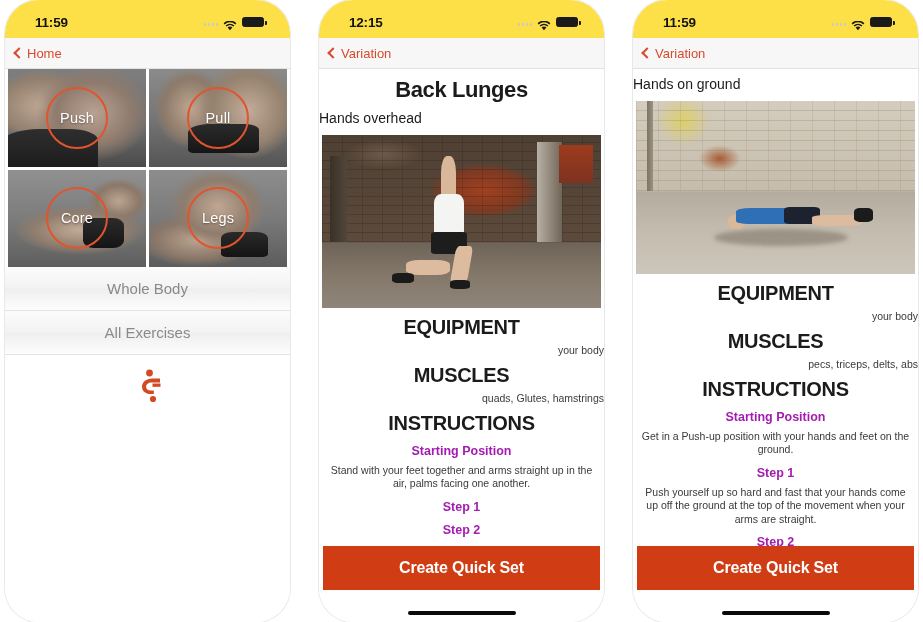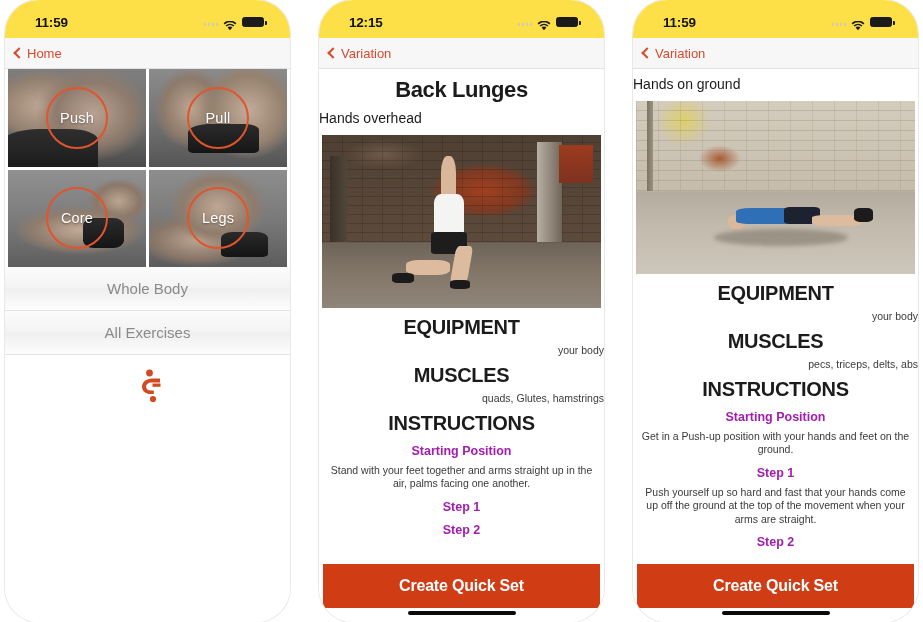--- a/index.html
+++ b/index.html
@@ -380,21 +380,21 @@
     font-size: 10.5px;
     color: #3a3a3a;
     line-height: 1.28;
     margin-top: 6px;
     padding: 0 8px;
   }
 
   
   .cta {
     position: absolute;
-    left: 4px; right: 4px; bottom: 14px;
+    left: 4px; right: 4px; bottom: 32px;
     height: 44px;
     background: #d03c14;
     display: flex;
     align-items: center;
     justify-content: center;
     color: #ffffff;
     font-size: 16px;
     font-weight: bold;
     letter-spacing: -0.2px;
   }

